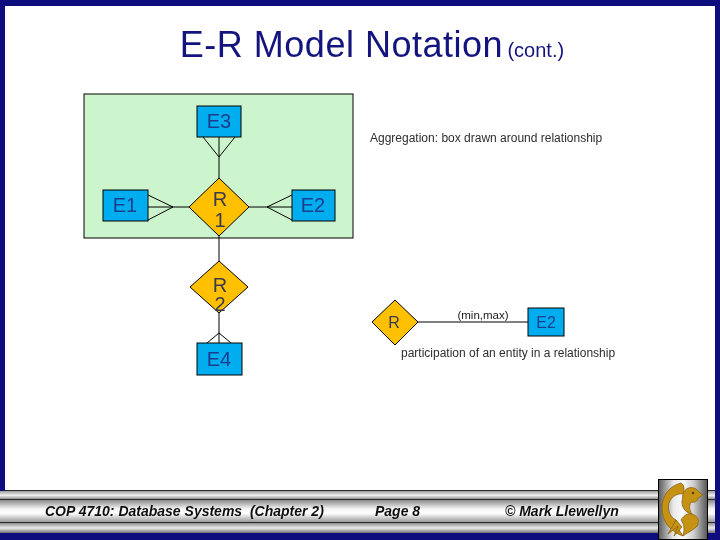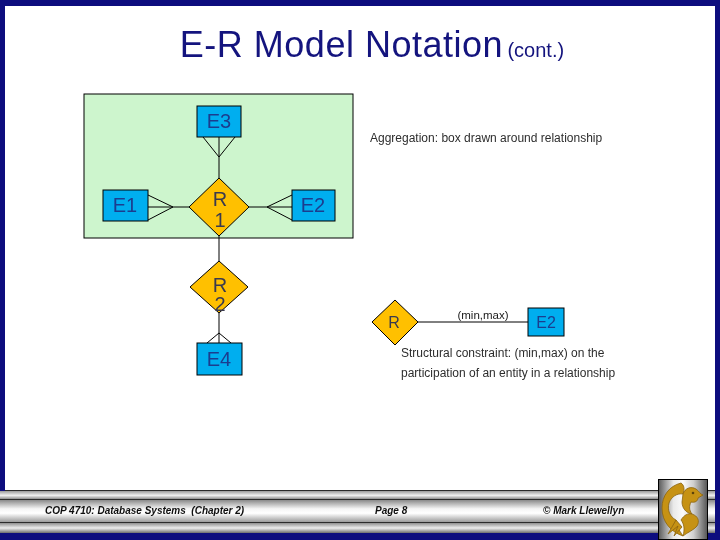--- a/index.html
+++ b/index.html
@@ -25,25 +25,25 @@
   .note{position:absolute;font-size:12px;line-height:19.5px;color:#2D2D2D;z-index:2;white-space:nowrap;}
   #aggregation-note{left:370px;top:129px;}
   #structural-note{left:401px;top:344px;}
 
   
   .footer-strip{position:absolute;left:0;width:720px;box-sizing:border-box;
                 border-top:1px solid #2b2b2b;z-index:10;}
   .fs1{top:490px;height:9px; background:linear-gradient(180deg,#9b9b9b,#f0f0f0 55%,#8e8e8e);}
   .fs2{top:499px;height:23px;background:linear-gradient(180deg,#8a8a8a,#f5f5f5 40%,#ffffff 60%,#9b9b9b);}
   .fs3{top:522px;height:11px;background:linear-gradient(180deg,#8f8f8f,#ededed 50%,#6d6d6d);}
-  .footer-text{position:absolute;top:499px;height:23px;line-height:24px;font-size:10px;
+  .footer-text{position:absolute;top:499px;height:23px;line-height:24px;font-size:14px;
                font-weight:bold;font-style:italic;color:#0f0f0f;z-index:11;white-space:pre;}
   #footer-course{left:45px;}
   #footer-page{left:375px;}
-  #footer-copyright{left:505px;margin-left:38px;}
+  #footer-copyright{left:505px;}
 
   
   .logo-bar{position:absolute;left:658px;top:479px;width:50px;height:61px;box-sizing:border-box;
             border:1px solid #000;z-index:30;
             background:linear-gradient(90deg,#5e5e5e,#e9e9e9 30%,#fbfbfb 50%,#cfcfcf 72%,#585858);
             display:flex;align-items:center;justify-content:center;}
 </style>
 </head>
 <body>
 
@@ -115,21 +115,20 @@
   <text x="483" y="319" text-anchor="middle" font-size="11.5" class="shape-label" fill="#1A1A1A">(min,max)</text>
 
   <rect x="528" y="308" width="36" height="28" stroke="#000" stroke-width="1" fill="#00AEEF"></rect>
   <text x="546" y="328" text-anchor="middle" font-size="16" class="shape-label" fill="#1B3D8F">E2</text>
 </svg>
 
 <div class="note" id="aggregation-note">
   <div>Aggregation: box drawn around relationship</div>
 </div>
 <div class="note" id="structural-note">
-  <div>Structural constraint: (min,max) on the</div>
   <div>participation of an entity in a relationship</div>
 </div>
 
 <div class="footer-strip fs1"></div>
 <div class="footer-strip fs2"></div>
 <div class="footer-strip fs3"></div>
 <span class="footer-text" id="footer-course">COP 4710: Database Systems  (Chapter 2)</span>
 <span class="footer-text" id="footer-page">Page 8</span>
 <span class="footer-text" id="footer-copyright">© Mark Llewellyn</span>
 

